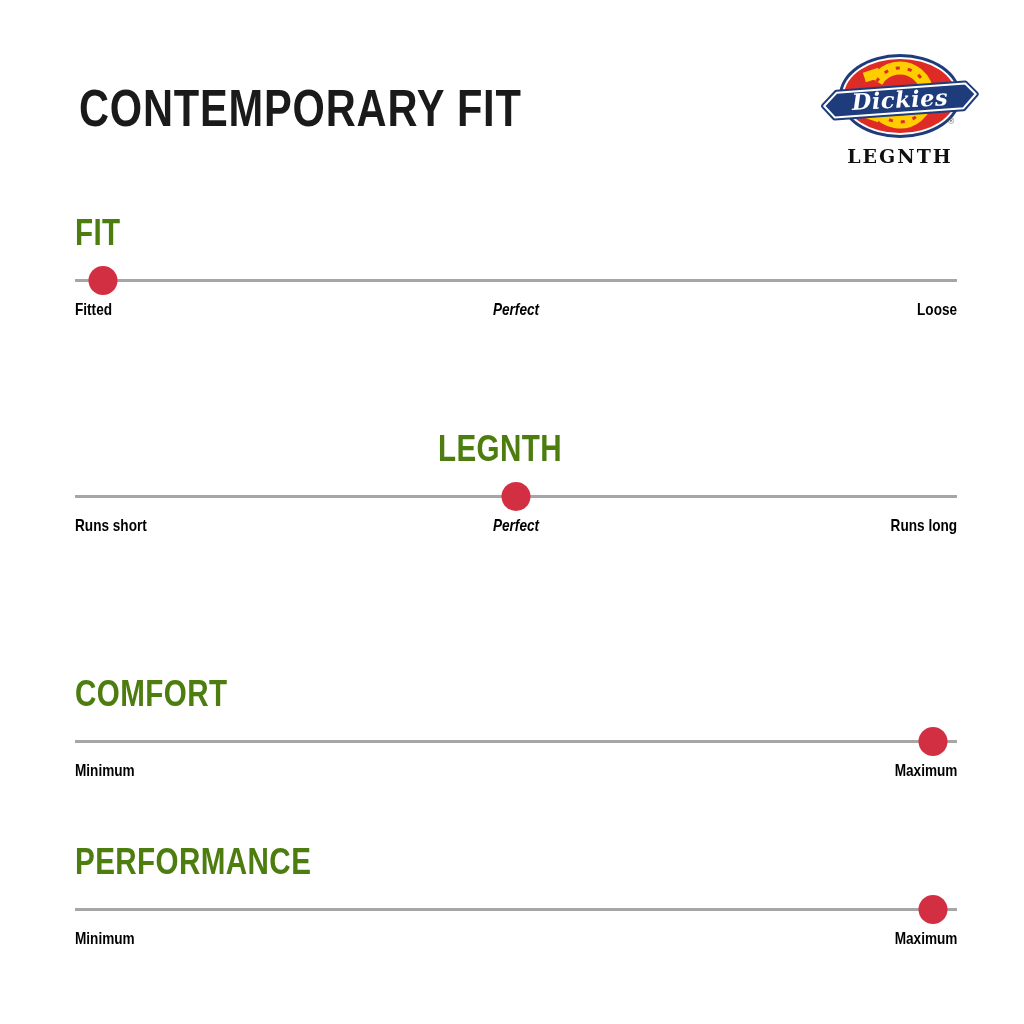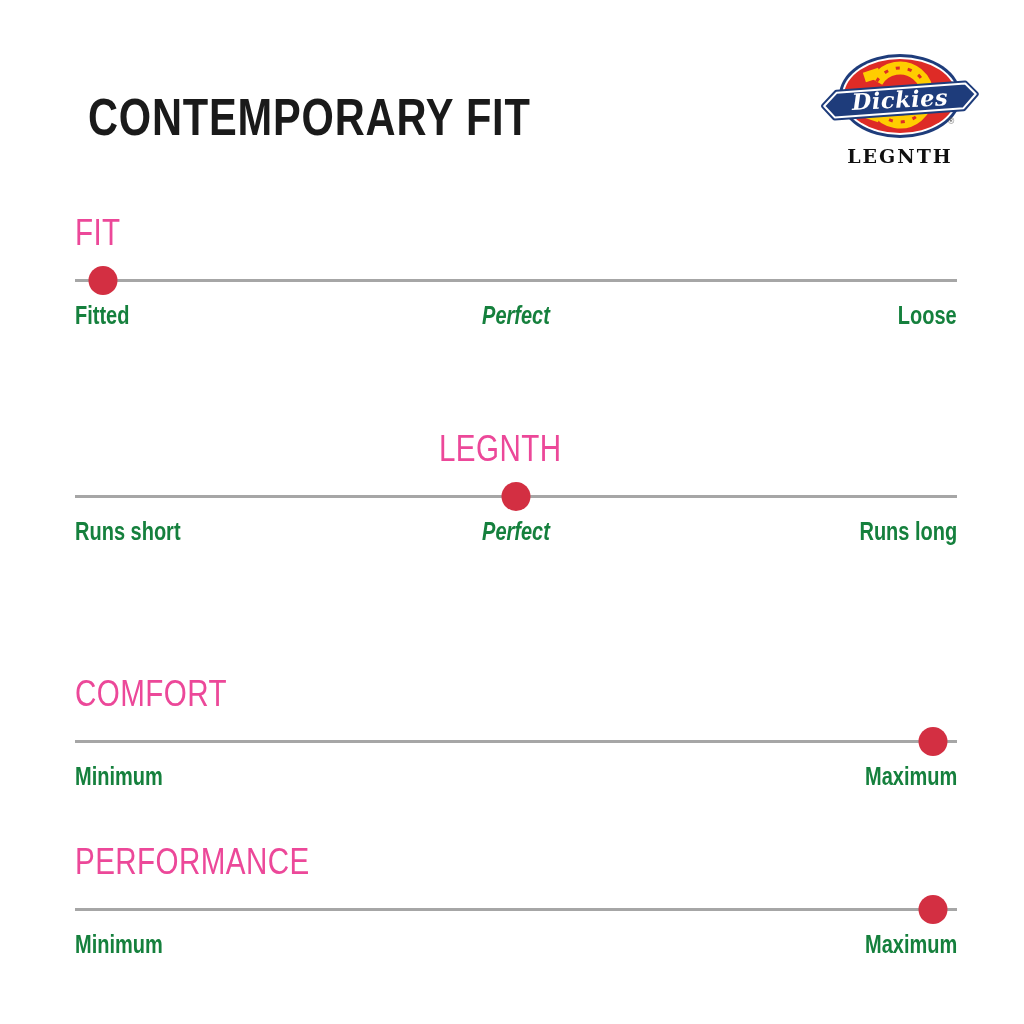--- a/index.html
+++ b/index.html
@@ -4,39 +4,39 @@
 <style>
   html,body{margin:0;padding:0;background:#fff;}
   .page{position:relative;width:1024px;height:1024px;background:#ffffff;overflow:hidden;
         font-family:"Liberation Sans",sans-serif;}
   
   .cond{display:inline-block;white-space:nowrap;transform:scaleX(0.8);}
   .o-l{transform-origin:0 50%;}
   .o-c{transform-origin:50% 50%;}
   .o-r{transform-origin:100% 50%;}
 
-  .page-title{position:absolute;left:75px;top:78px;margin:13px;line-height:1;
+  .page-title{position:absolute;left:75px;top:78px;margin:4px;line-height:1;
         font-size:52px;font-weight:700;letter-spacing:1px;color:#1a1a1a;}
 
   
   .brand{position:absolute;left:824px;top:52px;width:152px;text-align:center;}
   .brand svg{display:block;overflow:visible;}
   .brand-sub{margin-top:1px;font-family:"DejaVu Serif",serif;font-weight:700;
         font-size:19px;letter-spacing:2px;color:#101010;}
 
   
   .scale{position:absolute;left:75px;width:882px;height:140px;}
   .sec-0{top:214px;} .sec-1{top:430px;text-align:center;} .sec-2{top:631px;margin-top:44px;} .sec-3{top:843px;}
-  .scale h2{margin:0;line-height:1;font-size:37px;font-weight:400;color:#ec4899;letter-spacing:0.5px;}
+  .scale h2{margin:0;line-height:1;font-size:37px;font-weight:700;color:#4d7c0f;letter-spacing:0.5px;}
   .track{position:absolute;left:0;right:0;top:52px;height:30px;}
   .line{position:absolute;left:0;right:0;top:13px;height:3px;background:#a6a6a6;}
   .dot{position:absolute;top:0;width:29px;height:29px;border-radius:50%;
         background:#d32f42;transform:translateX(-50%);}
   .labels{position:absolute;left:0;right:0;top:86px;height:34px;
-        font-size:25px;font-weight:700;color:#15803d;line-height:1.2;}
+        font-size:17px;font-weight:700;color:#000000;line-height:1.2;}
   .lab-left{position:absolute;left:0;top:0;}
   .lab-center{position:absolute;left:50%;top:0;transform:translateX(-50%);font-style:italic;}
   .lab-right{position:absolute;right:0;top:0;text-decoration:underline;}
 </style>
 </head>
 <body>
 
 <div class="page">
 
   <h1 class="page-title"><span class="cond o-l">CONTEMPORARY FIT</span></h1>

